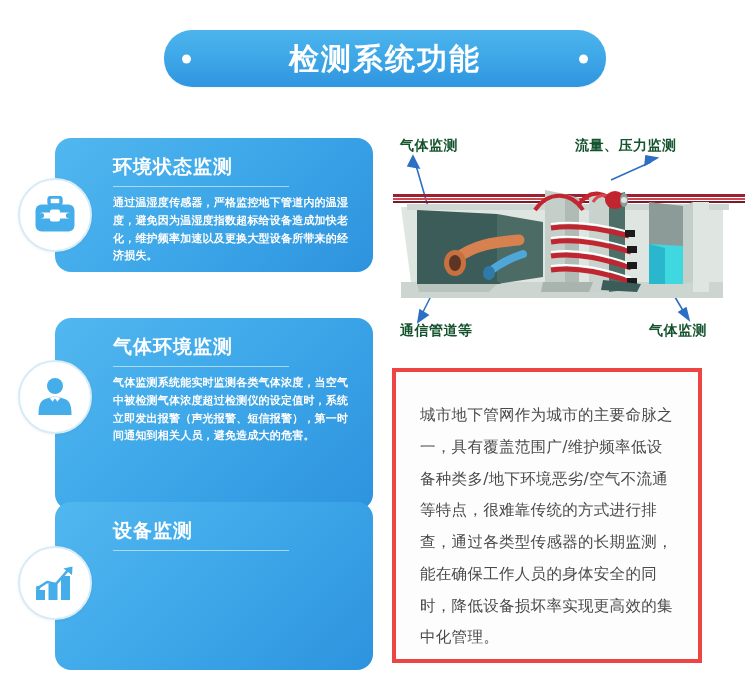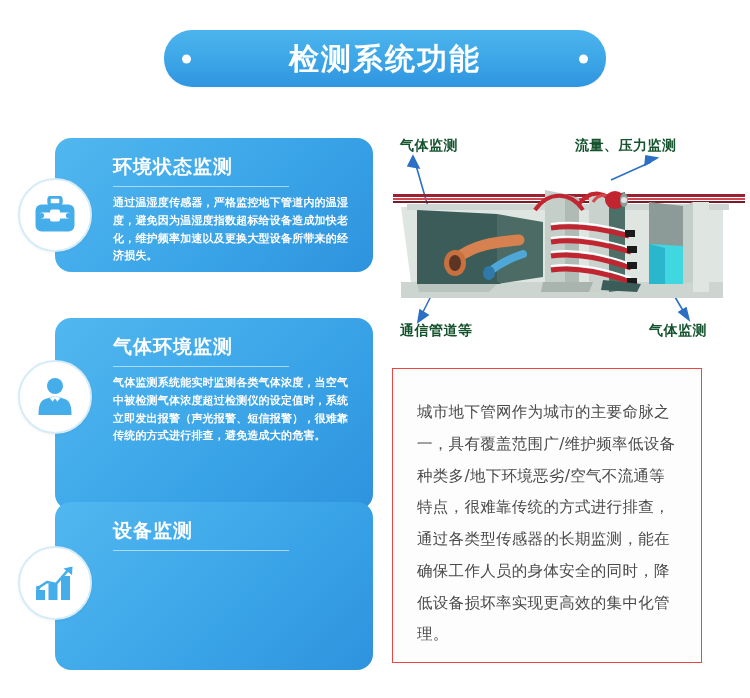--- a/index.html
+++ b/index.html
@@ -81,21 +81,21 @@
   .lbl-flow     { left: 182px; top: 5px; text-align: right; }
   .lbl-temp     { left: 7px;   top: 190px; }
   .lbl-leak     { left: 256px; top: 190px; }
 
   .illus-svg { position: absolute; left: 0; top: 0; }
 
   
   .desc-box {
     position: absolute; left: 392px; top: 368px;
     width: 310px; height: 295px;
-    border: 1px solid #ef4444; background: #fdfdfd;
+    border: 4px solid #ef4444; background: #fdfdfd;
   }
   .desc-text {
     color: #4a4a4a; font-size: 15.5px; line-height: 2.05;
     padding: 28px 22px 0 24px; letter-spacing: 0.3px;
   }
 </style>
 </head>
 <body>
 
 <div id="page">
@@ -118,21 +118,21 @@
       <rect x="5.5" y="16.5" width="31" height="6" rx="3" fill="#ffffff"></rect>
       <rect x="16" y="13.5" width="10" height="12" rx="2" fill="#ffffff"></rect>
       <circle cx="7.5" cy="19.5" r="2.6" fill="#45ade9"></circle>
       <circle cx="34.5" cy="19.5" r="2.6" fill="#45ade9"></circle>
     </svg>
   </div>
 
   <div class="card card-2">
     <div class="card-title">气体环境监测</div>
     <div class="card-rule"></div>
-    <div class="card-body">气体监测系统能实时监测各类气体浓度，当空气中被检测气体浓度超过检测仪的设定值时，系统立即发出报警（声光报警、短信报警），很难靠传统的方式进行排查，避免造成大的危害。</div>
+    <div class="card-body">气体监测系统能实时监测各类气体浓度，当空气中被检测气体浓度超过检测仪的设定值时，系统立即发出报警（声光报警、短信报警），第一时间通知到相关人员，避免造成大的危害。</div>
   </div>
   <div class="icon-circle icon-2">
     <svg width="40" height="40" viewBox="0 0 40 40" aria-hidden="true">
       <circle cx="20" cy="9" r="8" fill="#45ade9"></circle>
       <path d="M20 19 L30 22 C35 24 36.5 29 36.5 38 L3.5 38 C3.5 29 5 24 10 22 Z" fill="#45ade9"></path>
       <path d="M20 19 L14.5 21 L20 27 L25.5 21 Z" fill="#ffffff"></path>
       <path d="M20 21.5 L22 24 L21 33 L19 33 L18 24 Z" fill="#45ade9"></path>
     </svg>
   </div>
 

